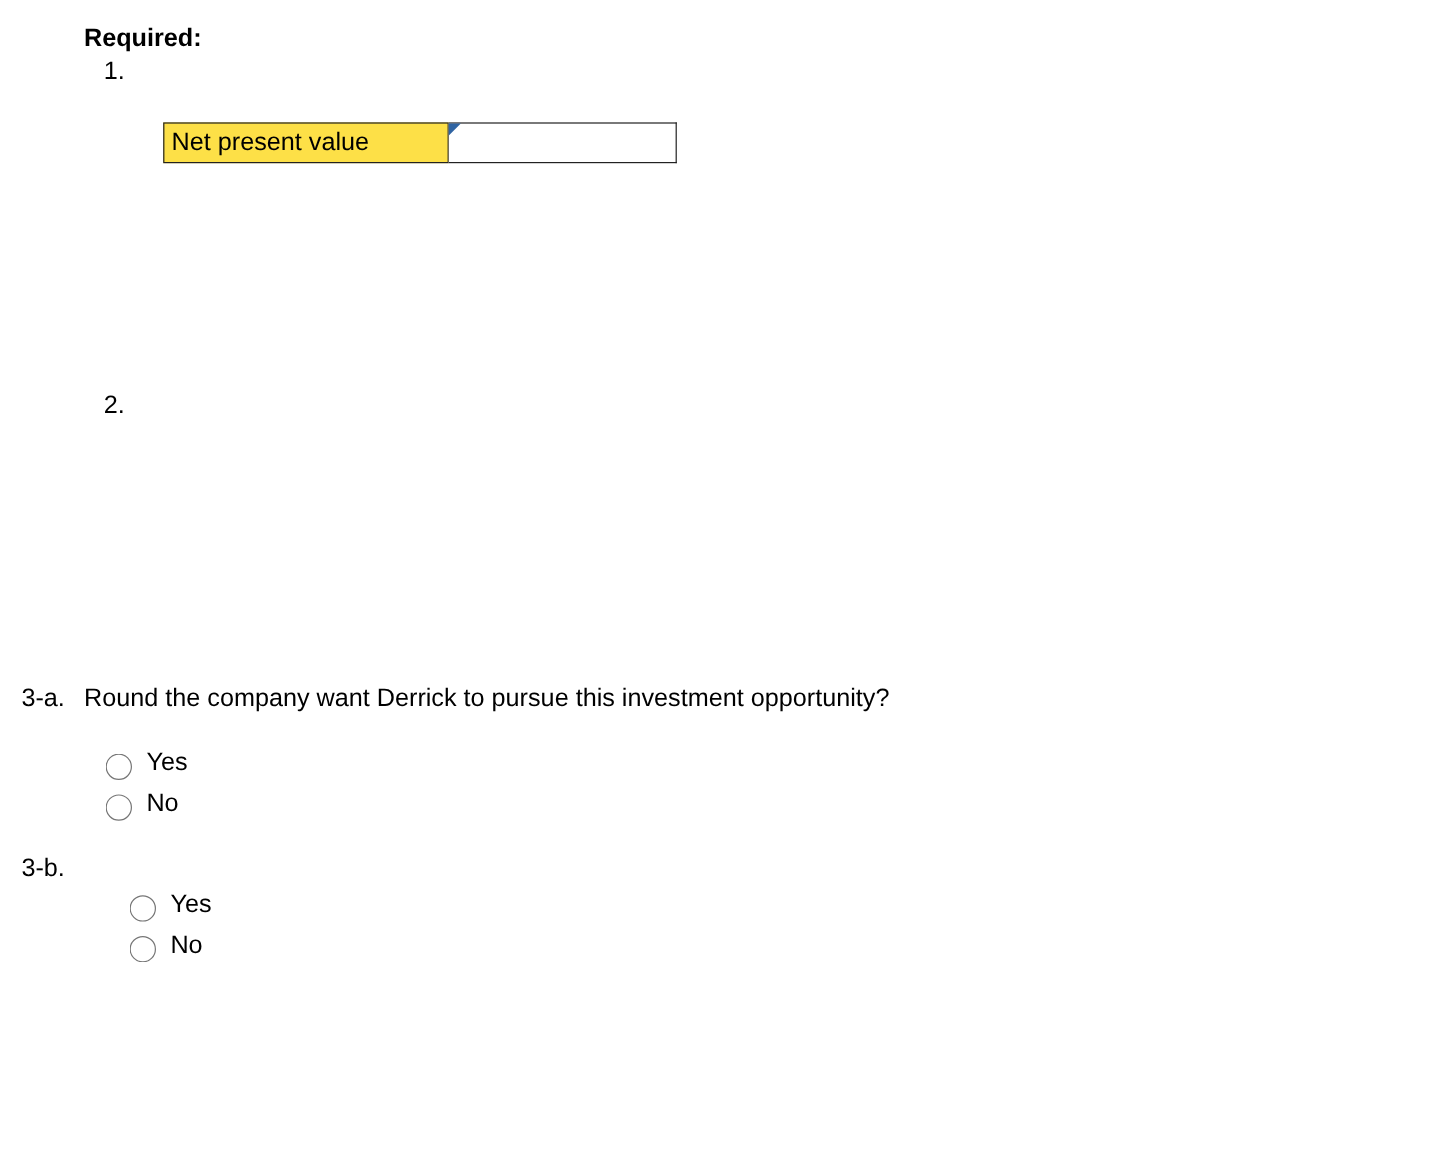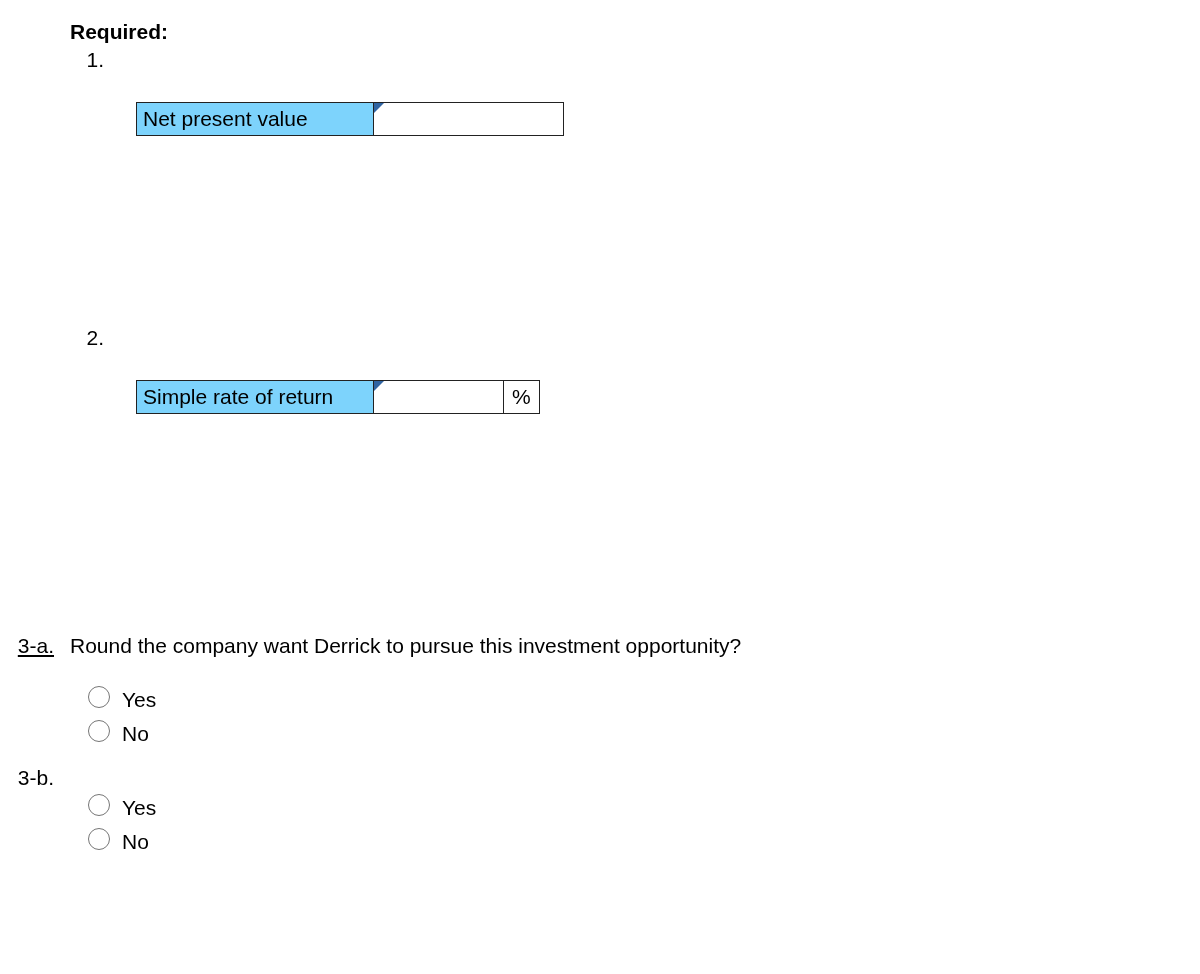--- a/index.html
+++ b/index.html
@@ -41,21 +41,21 @@
   }
 
   
   .field-row {
     margin-top: 54px;
     margin-left: 16px;
     display: flex;
     align-items: stretch;
   }
   .field-label {
-    background: #7dd3fc;
+    background: #fde047;
     border: 1px solid #222;
     padding: 4px 8px 4px 6px;
     width: 238px;
     box-sizing: border-box;
     font-size: 21px;
     color: #000;
     display: flex;
     align-items: center;
   }
   .field-input {
@@ -101,32 +101,32 @@
   .gap-1 { height: 190px; }
   .gap-2 { height: 220px; }
 
   
   .radio-group {
     margin-top: 28px;
     margin-left: 18px;
   }
   .radio-option {
     display: flex;
-    align-items: flex-start;
+    align-items: flex-end;
     margin-bottom: 6px;
     line-height: 28px;
   }
   .radio-option input[type="radio"] {
     width: 22px;
     height: 22px;
     margin: 0 12px 0 0;
     accent-color: #555;
   }
   .q3a { margin-left: -56px; }
-  .q3b { margin-top: 12px; margin-left: -56px; }
+  .q3b { margin-top: 22px; margin-left: -56px; gap: 20px; }
 </style>
 </head>
 <body>
 
 <div class="page">
 
   <div class="required-heading">Required:</div>
 
   <div class="item">
     <div class="item-number">1.</div>
@@ -139,35 +139,27 @@
         </div>
       </div>
     </div>
   </div>
 
   <div class="gap-1"></div>
 
   <div class="item">
     <div class="item-number">2.</div>
     <div class="item-body">
-      <div class="field-row">
-        <div class="field-label">Simple rate of return</div>
-        <div class="field-input srr-input">
-          <span class="corner-tick"></span>
-          <input type="text" value="" style="">
-        </div>
-        <div class="unit-box">%</div>
-      </div>
     </div>
   </div>
 
   <div class="gap-2"></div>
 
   <div class="item q3a">
-    <div class="item-number" style="width:56px;flex:0 0 56px;text-decoration:underline;">3-a.</div>
+    <div class="item-number" style="width:56px;flex:0 0 56px;">3-a.</div>
     <div class="item-body">
       <div>Round the company want Derrick to pursue this investment opportunity?</div>
       <div class="radio-group">
         <label class="radio-option">
           <input type="radio" name="q3a" style="">
           <span>Yes</span>
         </label>
         <label class="radio-option">
           <input type="radio" name="q3a" style="">
           <span>No</span>

